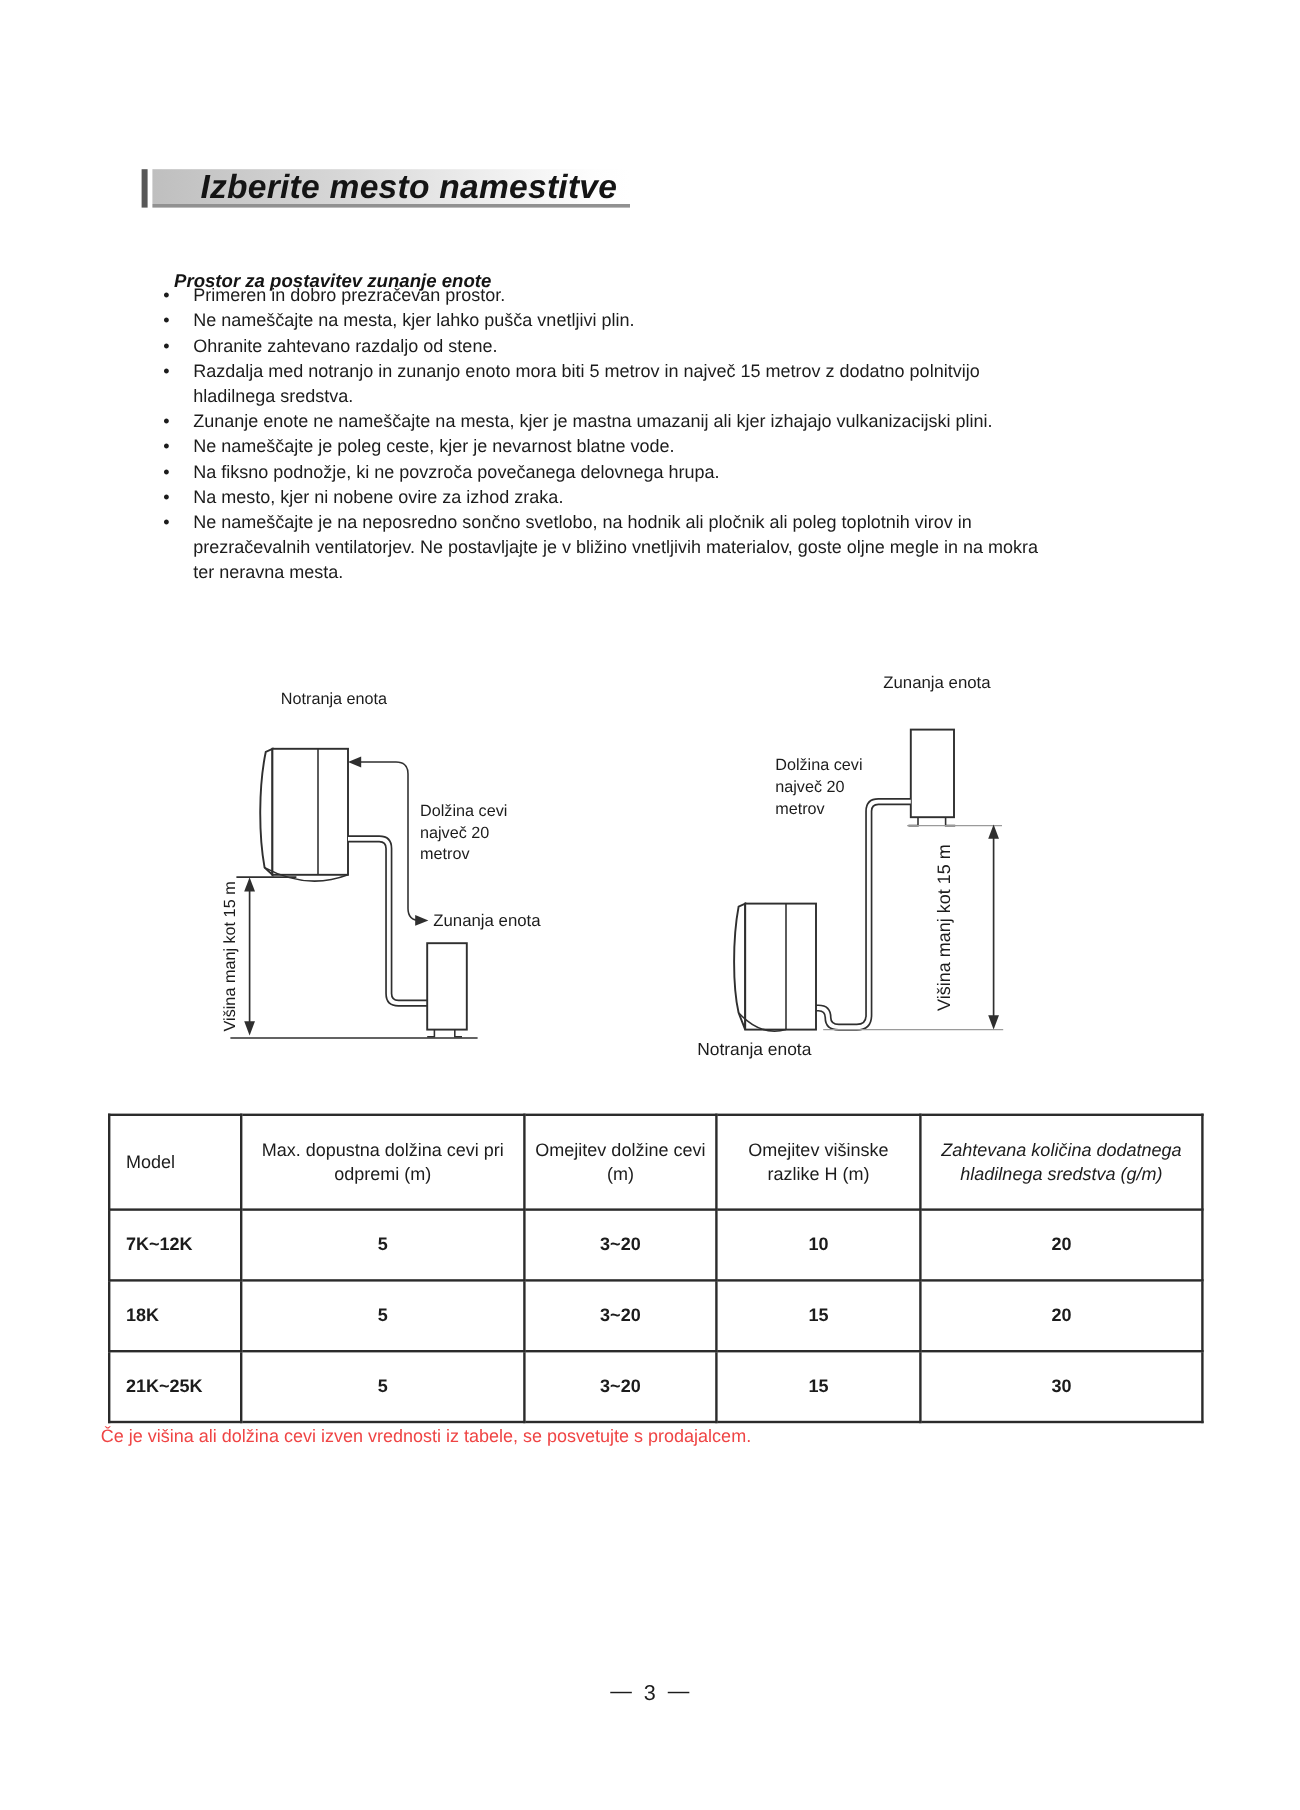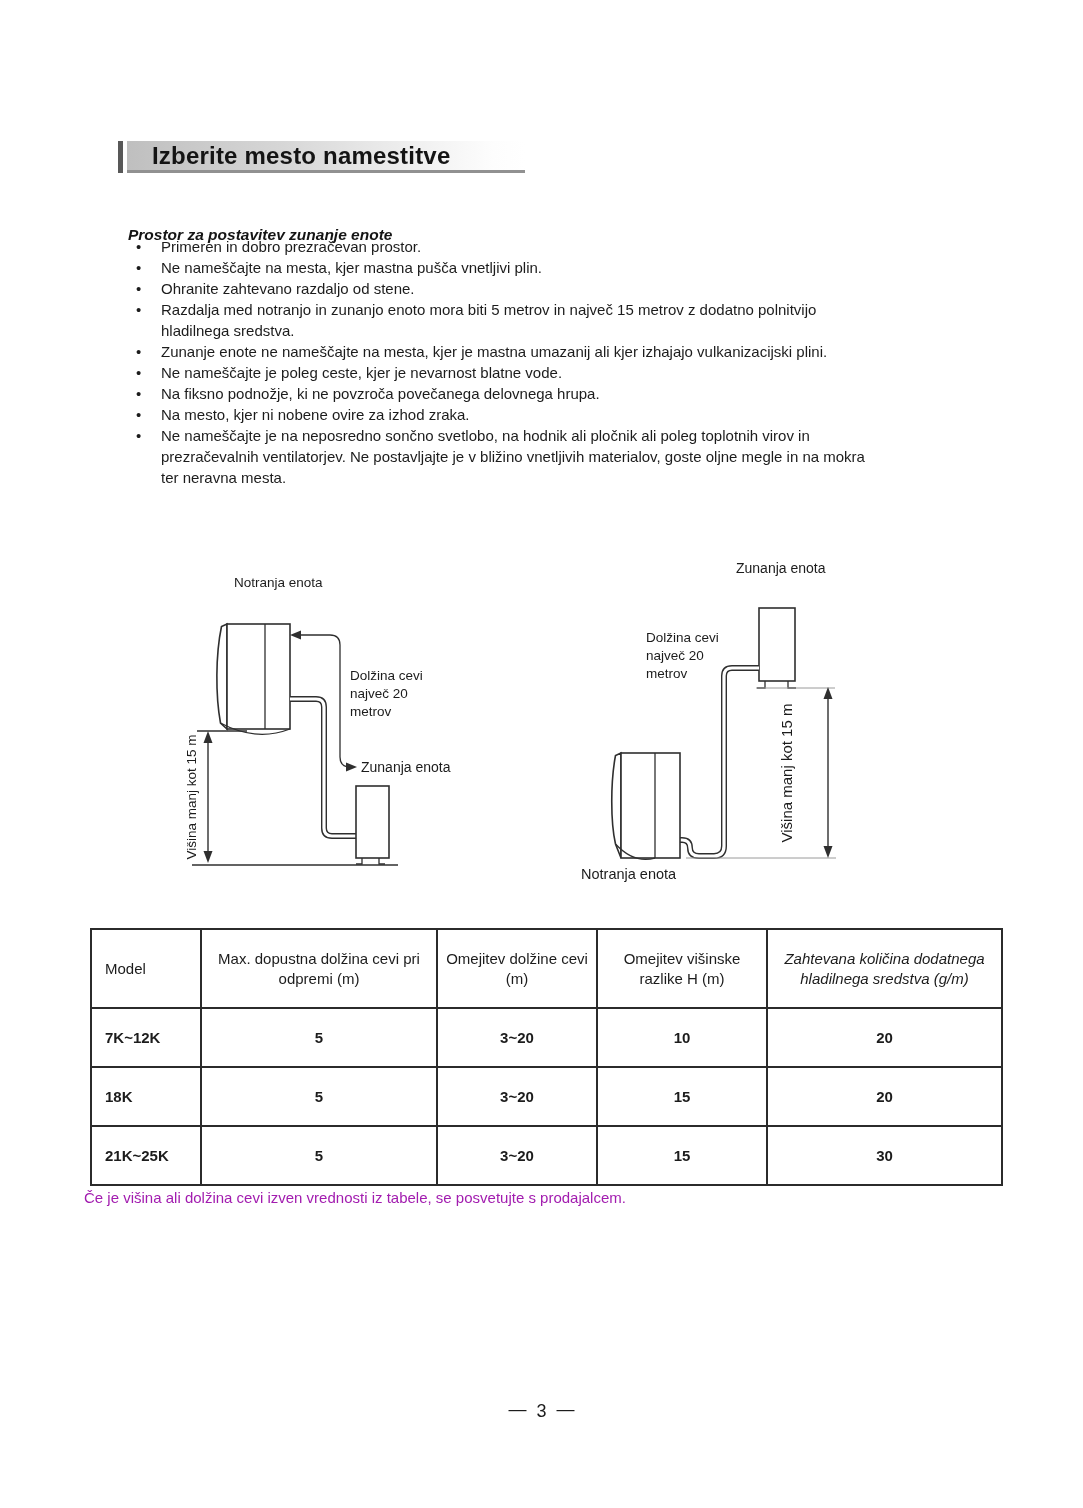--- a/index.html
+++ b/index.html
@@ -11,25 +11,25 @@
 
   
   .title-bar { position:absolute; left:118px; top:141px; width:408px; height:34px; }
   .title-accent { position:absolute; left:0; top:0; width:5px; height:32px; background:#585858; }
   .title-bg {
     position:absolute; left:9px; top:0; width:398px; height:29px;
     background:linear-gradient(90deg,#bfbfbf 0%, #d7d7d7 40%, #eeeeee 70%, #fdfdfd 92%, #ffffff 100%);
     border-bottom:3px solid #919191;
     display:flex; align-items:center;
   }
-  .title-text { font-size:24px; font-weight:bold; padding-left:25px; letter-spacing:0.2px; color:#141414; }
+  .title-text { font-size:28px; font-weight:bold; padding-left:40px; letter-spacing:0.2px; color:#141414;font-style:italic; }
 
   
   .section-heading {
-    position:absolute; left:128px; top:226px;
+    position:absolute; left:145px; top:226px;
     font-size:15.5px; font-weight:bold; font-style:italic; color:#141414;
   }
   ul.bullets {
     position:absolute; left:133px; top:236px; width:748px;
     margin:0; padding:0; list-style:none;
     font-size:15px; line-height:21px; color:#1c1c1c;
   }
   ul.bullets li { position:relative; padding-left:28px; }
   ul.bullets li::before { content:"\2022"; position:absolute; left:3px; top:0; font-size:15px; }
 
@@ -63,21 +63,21 @@
     border:2px solid #2b2b2b; text-align:center; vertical-align:middle;
     font-weight:normal; line-height:20px; padding:2px 8px;
   }
   table.spec-table thead th { height:73px; }
   table.spec-table tbody td { height:53px;font-weight:bold; }
   th.col-h2 { padding:2px 30px; }
   th.col-h5 { padding:2px 18px;font-style:italic; }
   .col-model { text-align:left !important; padding-left:13px !important; }
 
   
-  .note { position:absolute; left:84px; top:1189px; font-size:15px; color:#a21caf; }
+  .note { position:absolute; left:84px; top:1189px; font-size:15px; color:#ef4444; }
   .page-num {
     position:absolute; left:0; top:1401px; width:100%;
     text-align:center; font-size:18px; color:#1c1c1c;
   }
   .page-num .dash { margin:0 10px; position:relative; top:-2px; }
 </style>
 </head>
 <body>
 
 <div class="page">
@@ -85,21 +85,21 @@
   <div class="title-bar">
     <div class="title-accent"></div>
     <div class="title-bg">
       <span class="title-text">Izberite mesto namestitve</span>
     </div>
   </div>
 
   <div class="section-heading">Prostor za postavitev zunanje enote</div>
   <ul class="bullets">
     <li>Primeren in dobro prezračevan prostor.</li>
-    <li>Ne nameščajte na mesta, kjer mastna pušča vnetljivi plin.</li>
+    <li>Ne nameščajte na mesta, kjer lahko pušča vnetljivi plin.</li>
     <li>Ohranite zahtevano razdaljo od stene.</li>
     <li>Razdalja med notranjo in zunanjo enoto mora biti 5 metrov in največ 15 metrov z dodatno polnitvijo hladilnega sredstva.</li>
     <li>Zunanje enote ne nameščajte na mesta, kjer je mastna umazanij ali kjer izhajajo vulkanizacijski plini.</li>
     <li>Ne nameščajte je poleg ceste, kjer je nevarnost blatne vode.</li>
     <li>Na fiksno podnožje, ki ne povzroča povečanega delovnega hrupa.</li>
     <li>Na mesto, kjer ni nobene ovire za izhod zraka.</li>
     <li>Ne nameščajte je na neposredno sončno svetlobo, na hodnik ali pločnik ali poleg toplotnih virov in prezračevalnih ventilatorjev. Ne postavljajte je v bližino vnetljivih materialov, goste oljne megle in na mokra ter neravna mesta.</li>
   </ul>
 
   <svg class="diagram diagram-left" width="360" height="340" viewBox="0 0 360 340">

